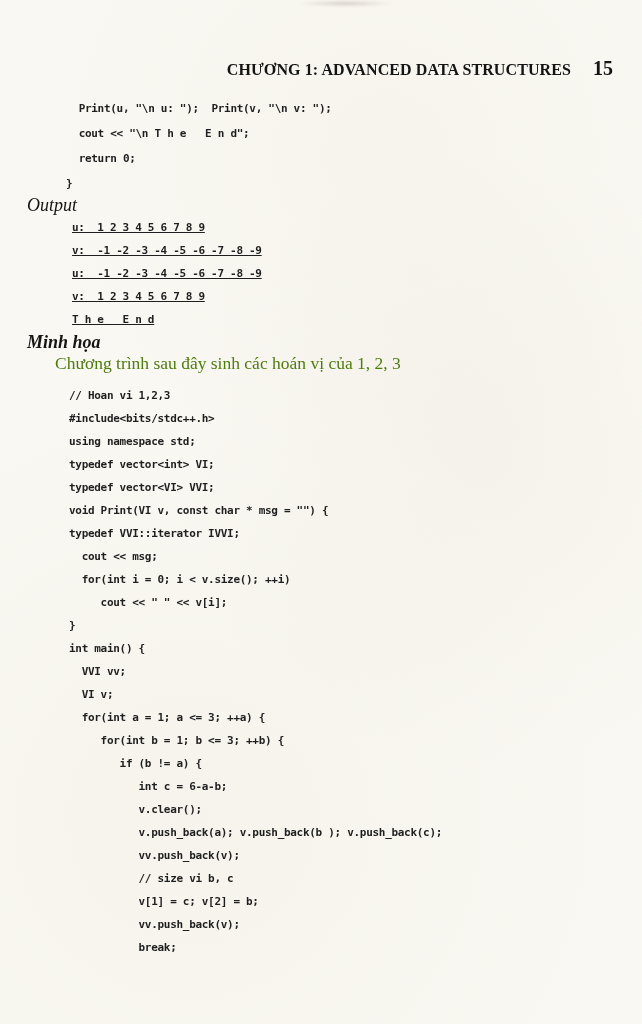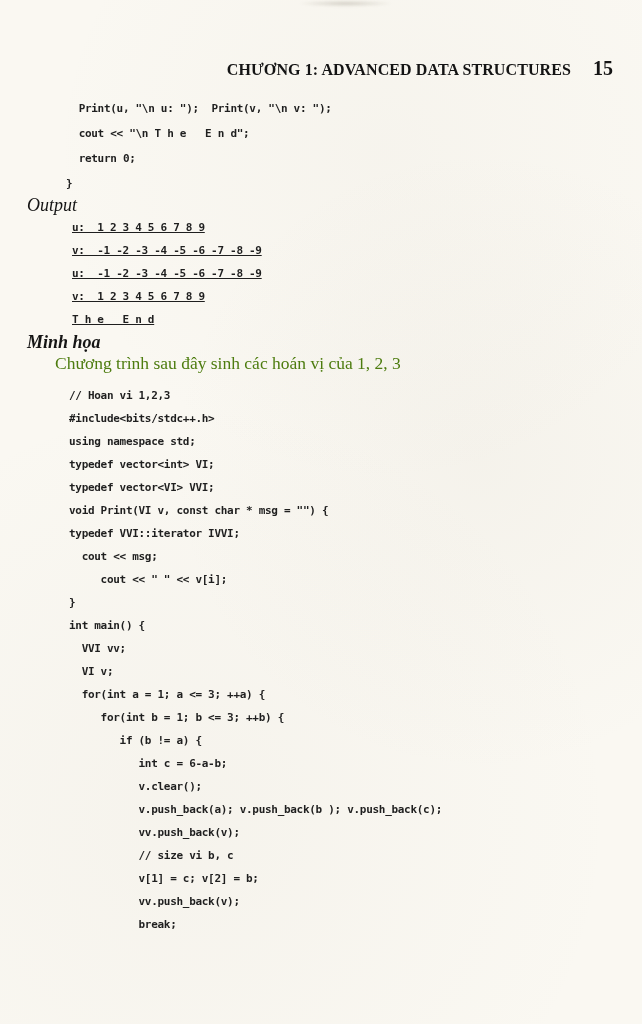--- a/index.html
+++ b/index.html
@@ -102,20 +102,21 @@
 
 <div id="code-main" class="mono">
     <div class="code-line">// Hoan vi 1,2,3</div>
     <div class="code-line">#include&lt;bits/stdc++.h&gt;</div>
     <div class="code-line">using namespace std;</div>
     <div class="code-line">typedef vector&lt;int&gt; VI;</div>
     <div class="code-line">typedef vector&lt;VI&gt; VVI;</div>
     <div class="code-line">void Print(VI v, const char * msg = "") {</div>
     <div class="code-line">typedef VVI::iterator IVVI;</div>
     <div class="code-line">  cout &lt;&lt; msg;</div>
+    <div class="code-line">  for(int i = 0; i &lt; v.size(); ++i)</div>
     <div class="code-line">     cout &lt;&lt; " " &lt;&lt; v[i];</div>
     <div class="code-line">}</div>
     <div class="code-line">int main() {</div>
     <div class="code-line">  VVI vv;</div>
     <div class="code-line">  VI v;</div>
     <div class="code-line">  for(int a = 1; a &lt;= 3; ++a) {</div>
     <div class="code-line">     for(int b = 1; b &lt;= 3; ++b) {</div>
     <div class="code-line">        if (b != a) {</div>
     <div class="code-line">           int c = 6-a-b;</div>
     <div class="code-line">           v.clear();</div>

